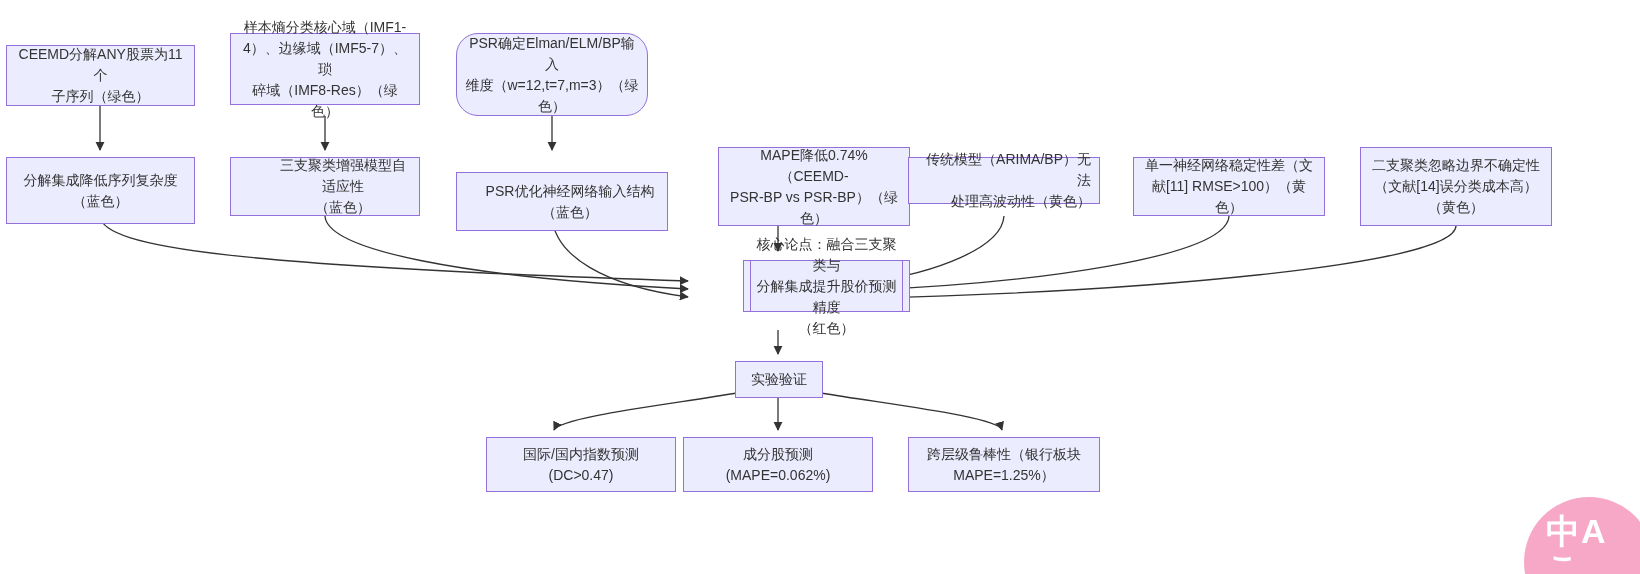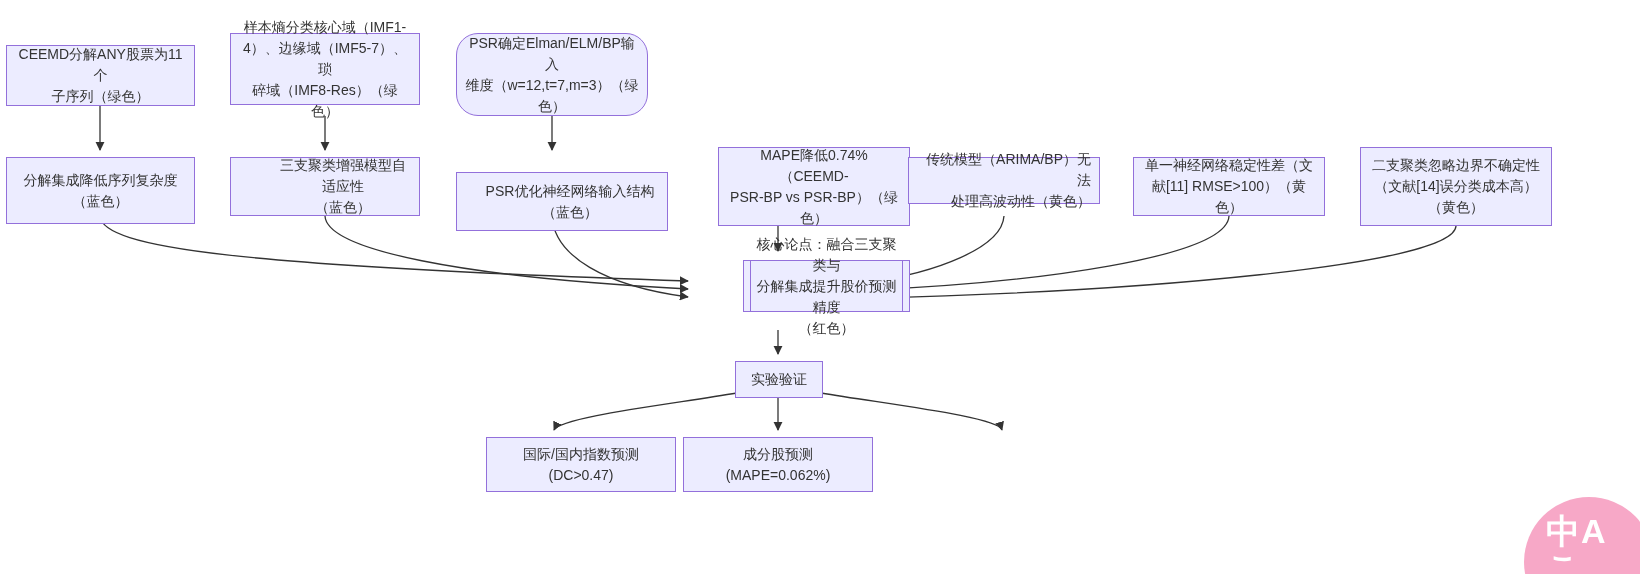--- a/index.html
+++ b/index.html
@@ -156,19 +156,21 @@
 分解集成提升股价预测精度
 （红色）</span>
   </div>
 
   <div class="node n-exp">实验验证</div>
 
   <div class="node n-index">国际/国内指数预测
 (DC&gt;0.47)</div>
   <div class="node n-component">成分股预测
 (MAPE=0.062%)</div>
+  <div class="node n-robust">跨层级鲁棒性（银行板块
+MAPE=1.25%）</div>
 
   <div class="translate-fab">
     <span class="fab-line1">中A</span>
     <span class="fab-line2">こ</span>
   </div>
 
 </div>
 
 </body></html>

